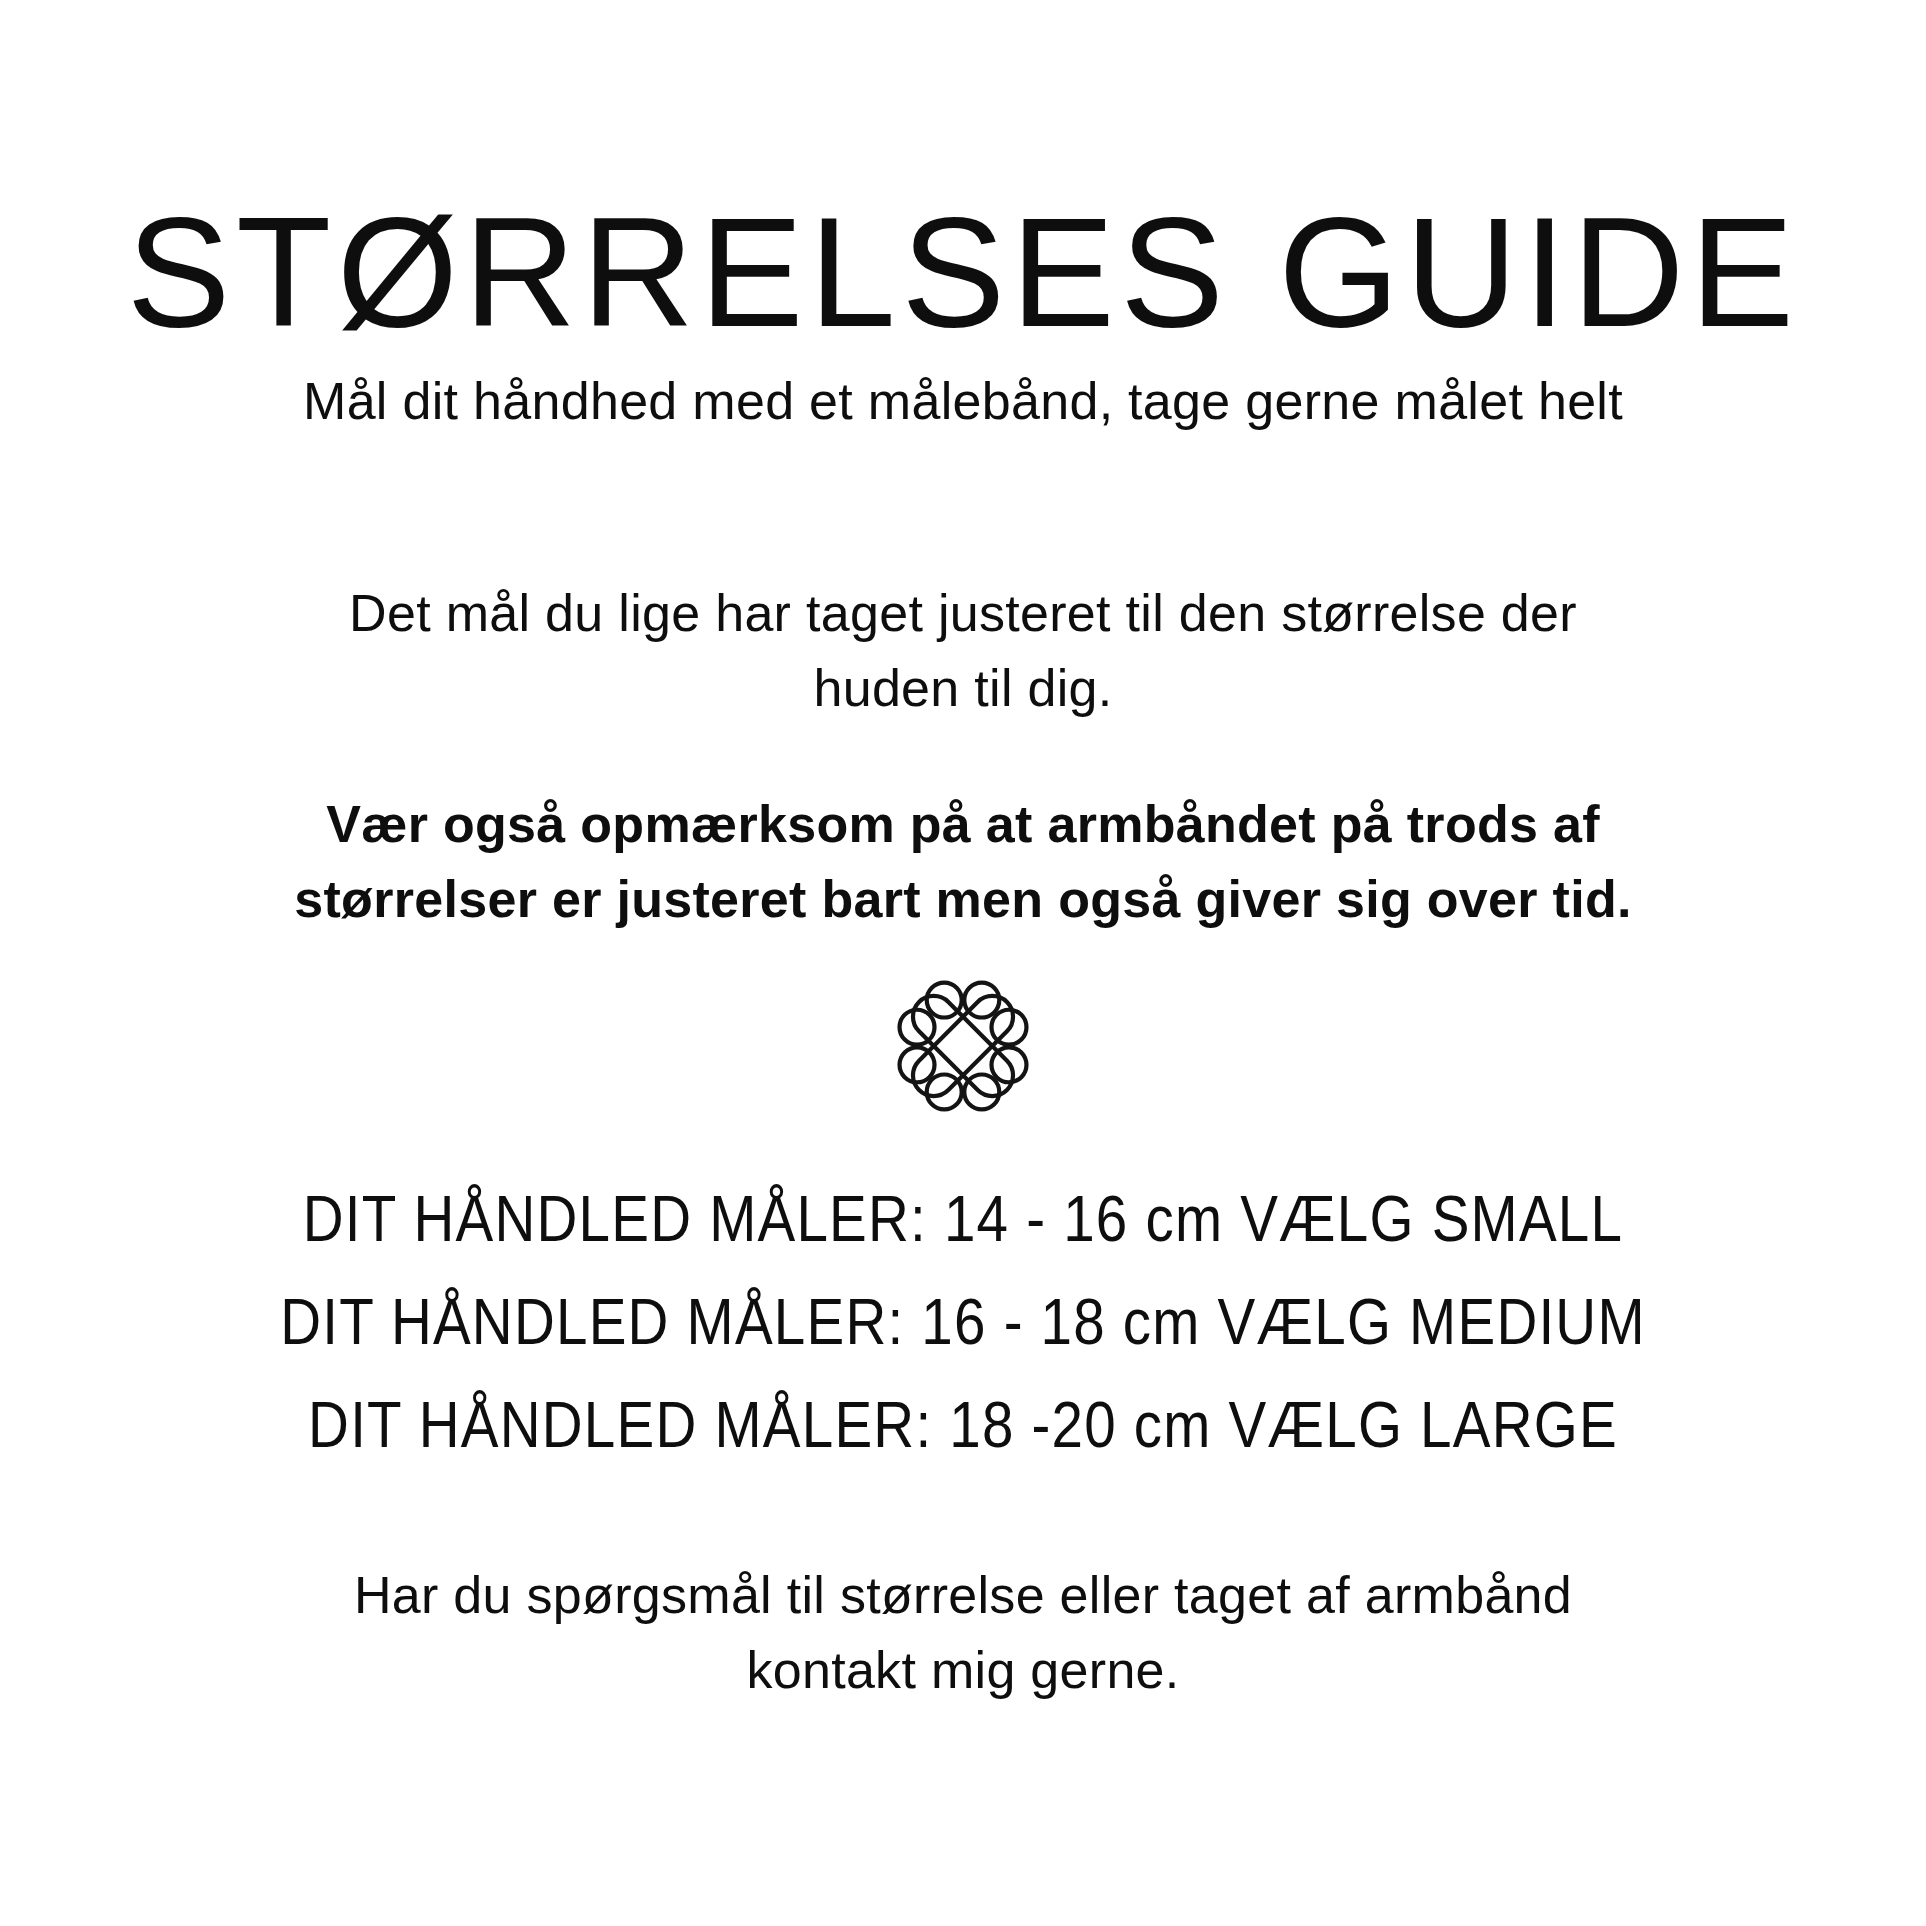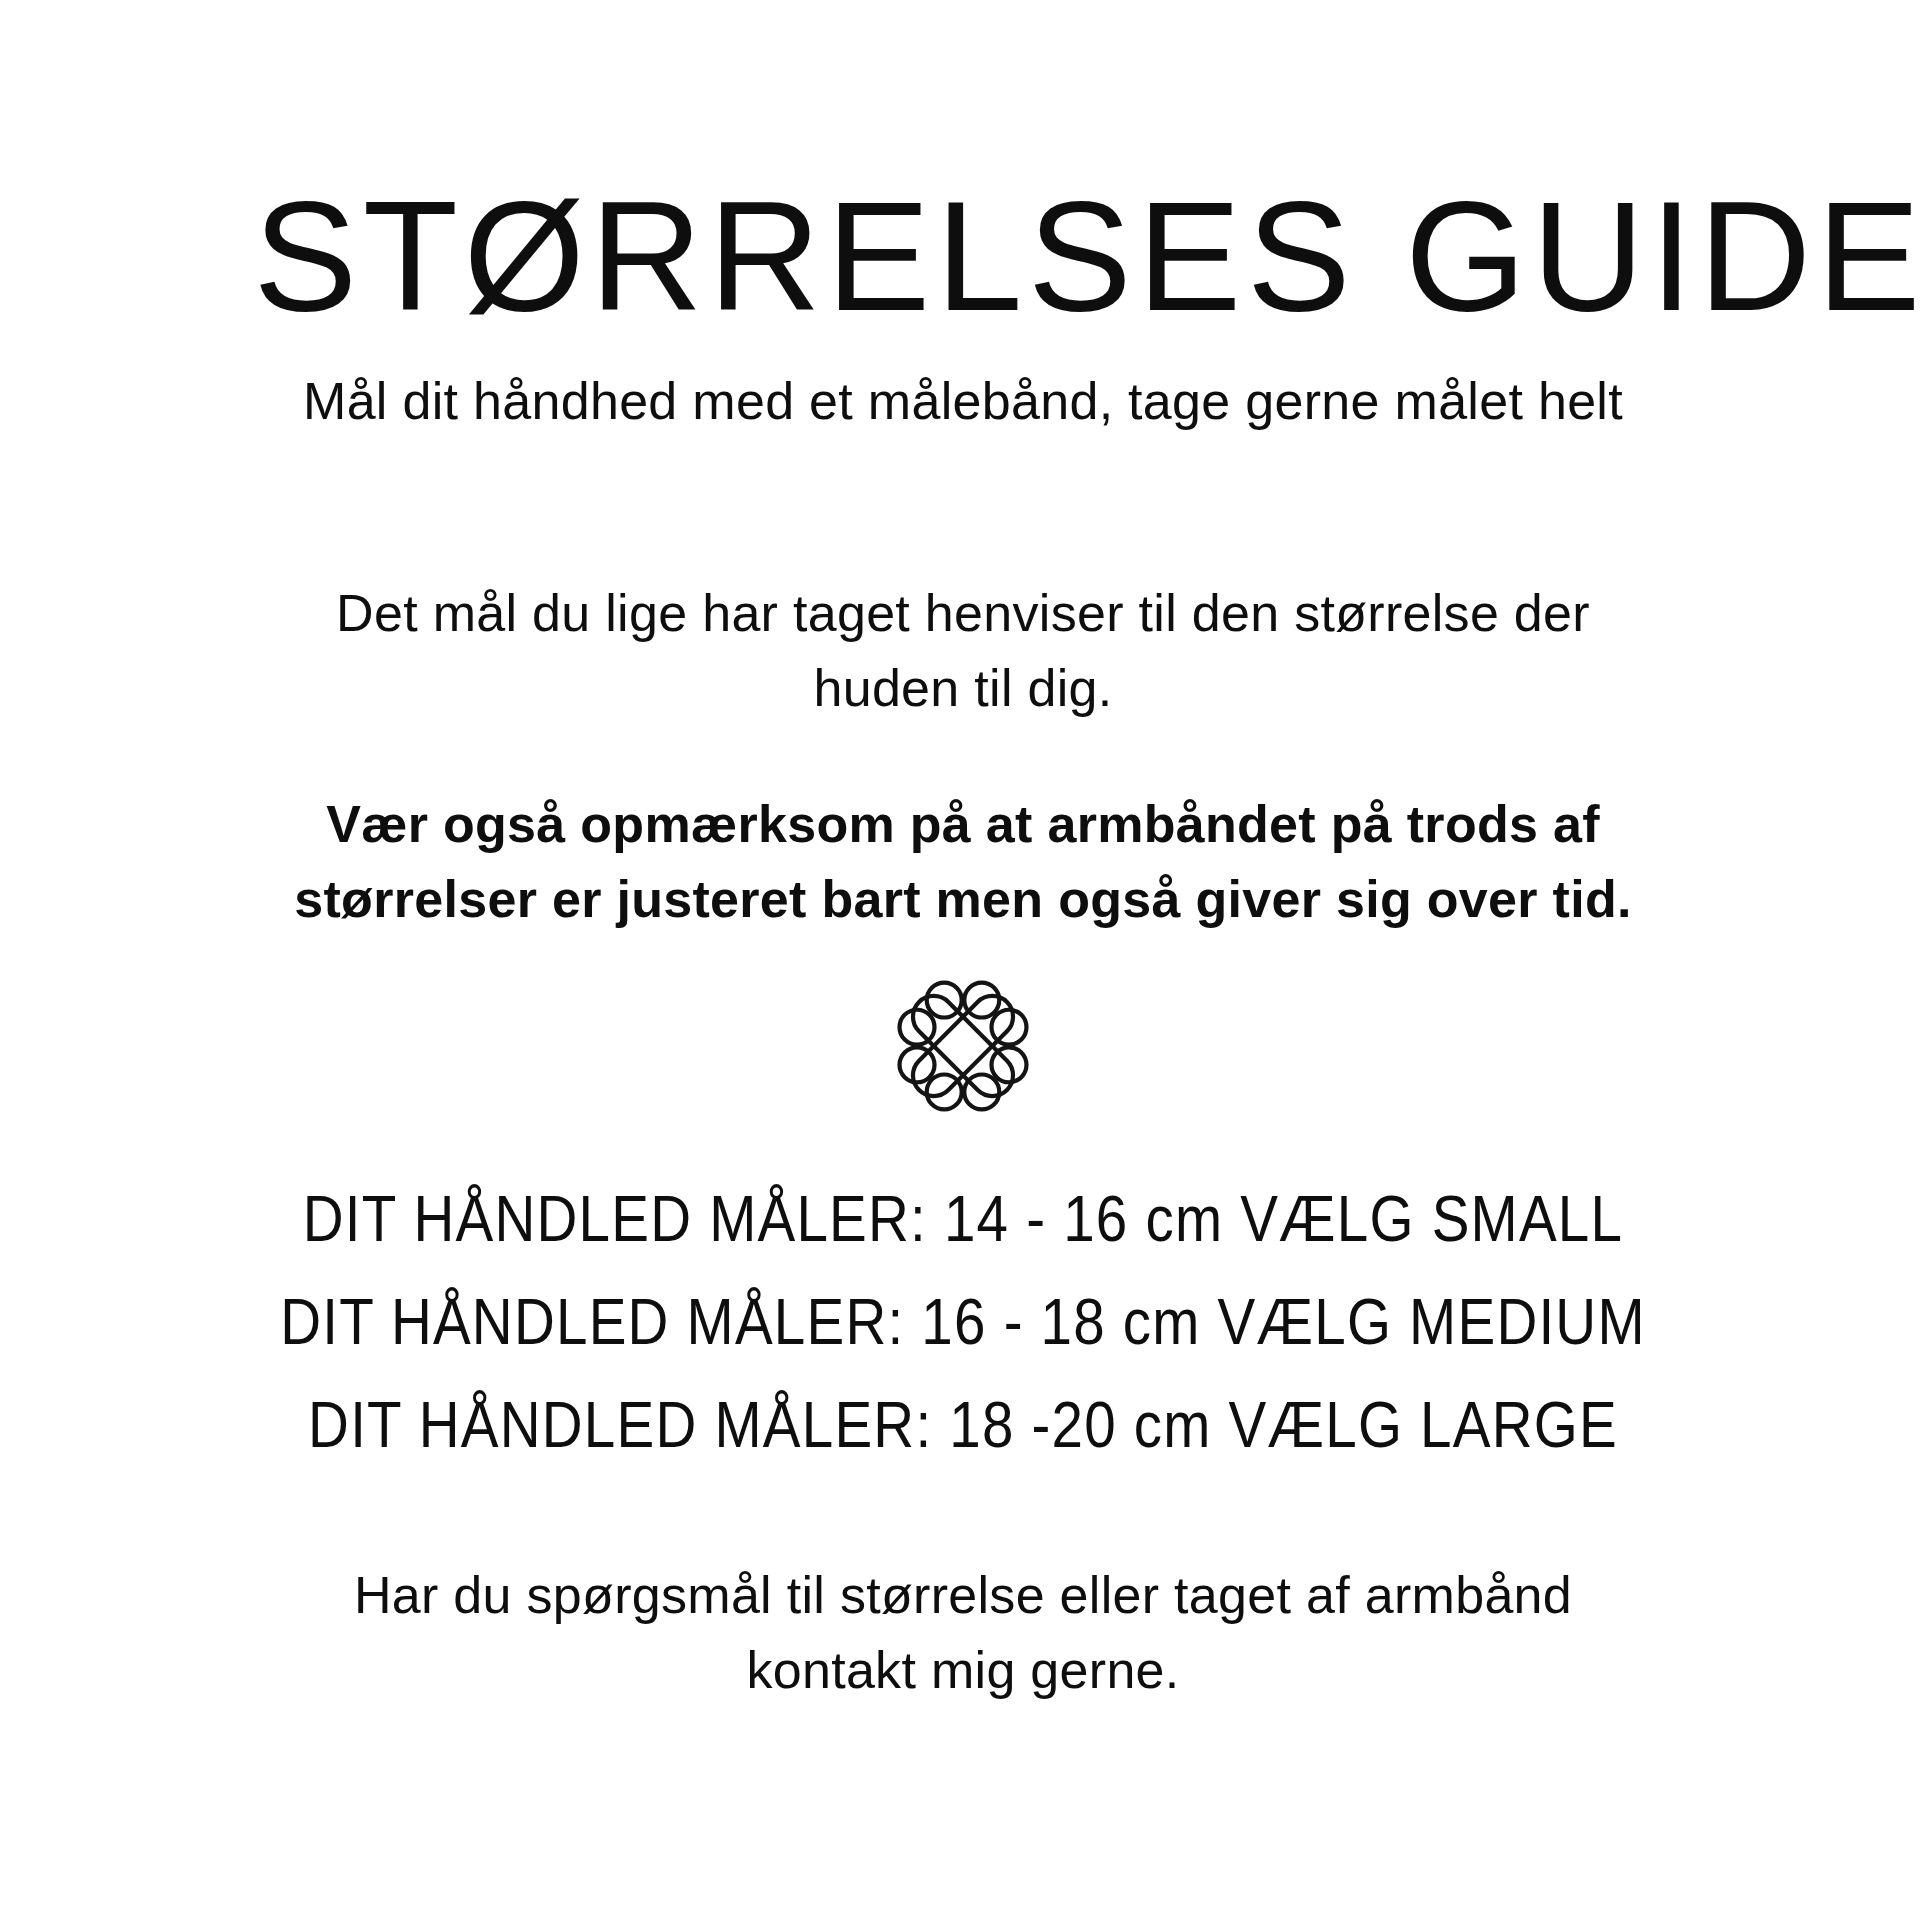--- a/index.html
+++ b/index.html
@@ -21,22 +21,21 @@
     right: 0;
     text-align: center;
     white-space: nowrap;
   }
   .page-title {
     top: 178px;
     font-size: 156px;
     font-weight: 400;
     letter-spacing: 5.4px;
     line-height: 1;
-    margin: 0;
-    text-align: right;
+    margin: 16px;
   }
   .body-block {
     font-size: 52px;
     line-height: 75px;
     letter-spacing: 0.3px;
     font-weight: 400;
   }
   .intro-block   { top: 364px; }
   .measure-block { top: 576px; }
   .adjust-block  { top: 787px; font-weight: bold; }
@@ -62,21 +61,21 @@
 </head>
 <body>
 
 <h1 class="abs page-title">STØRRELSES GUIDE</h1>
 
 <div class="abs body-block intro-block">
   <div>Mål dit håndhed med et målebånd, tage gerne målet helt</div>
 </div>
 
 <div class="abs body-block measure-block">
-  <div>Det mål du lige har taget henviser til den størrelse der</div>
+  <div>Det mål du lige har taget justeret til den størrelse der</div>
   <div>huden til dig.</div>
 </div>
 
 <div class="abs body-block adjust-block">
   <div>Vær også opmærksom på at armbåndet på trods af</div>
   <div>størrelser er justeret bart men også giver sig over tid.</div>
 </div>
 
 <div class="knot-wrap">
   <svg viewBox="-105 -105 210 210" width="136" height="136" aria-hidden="true">

